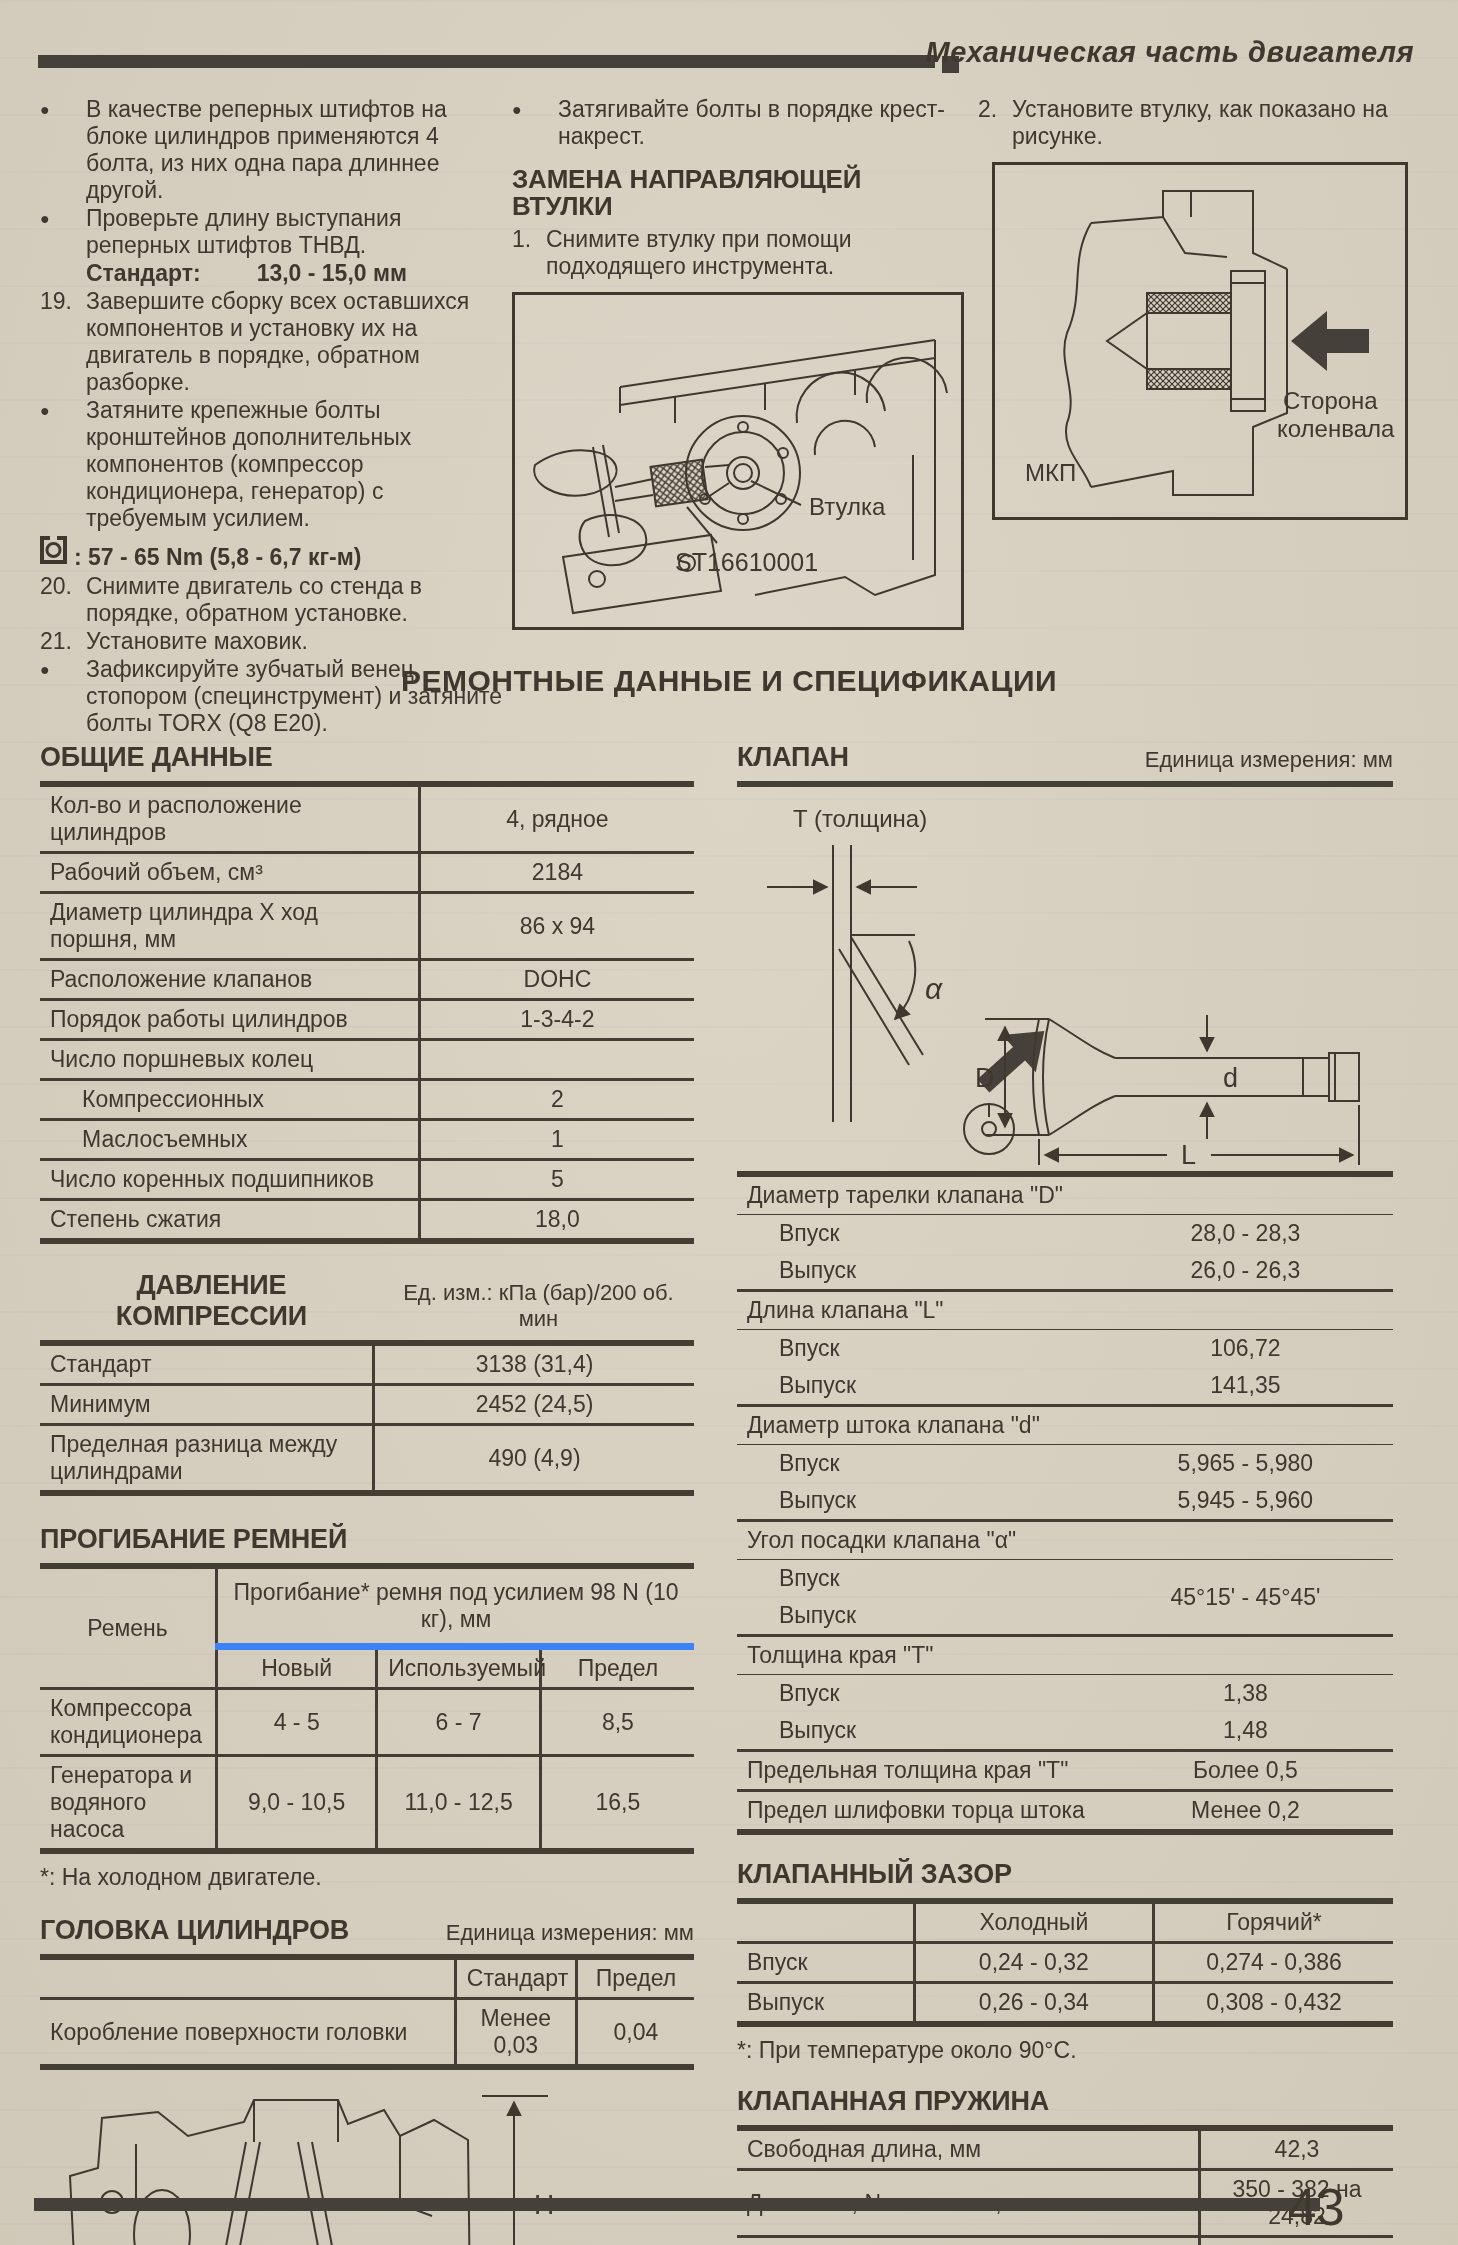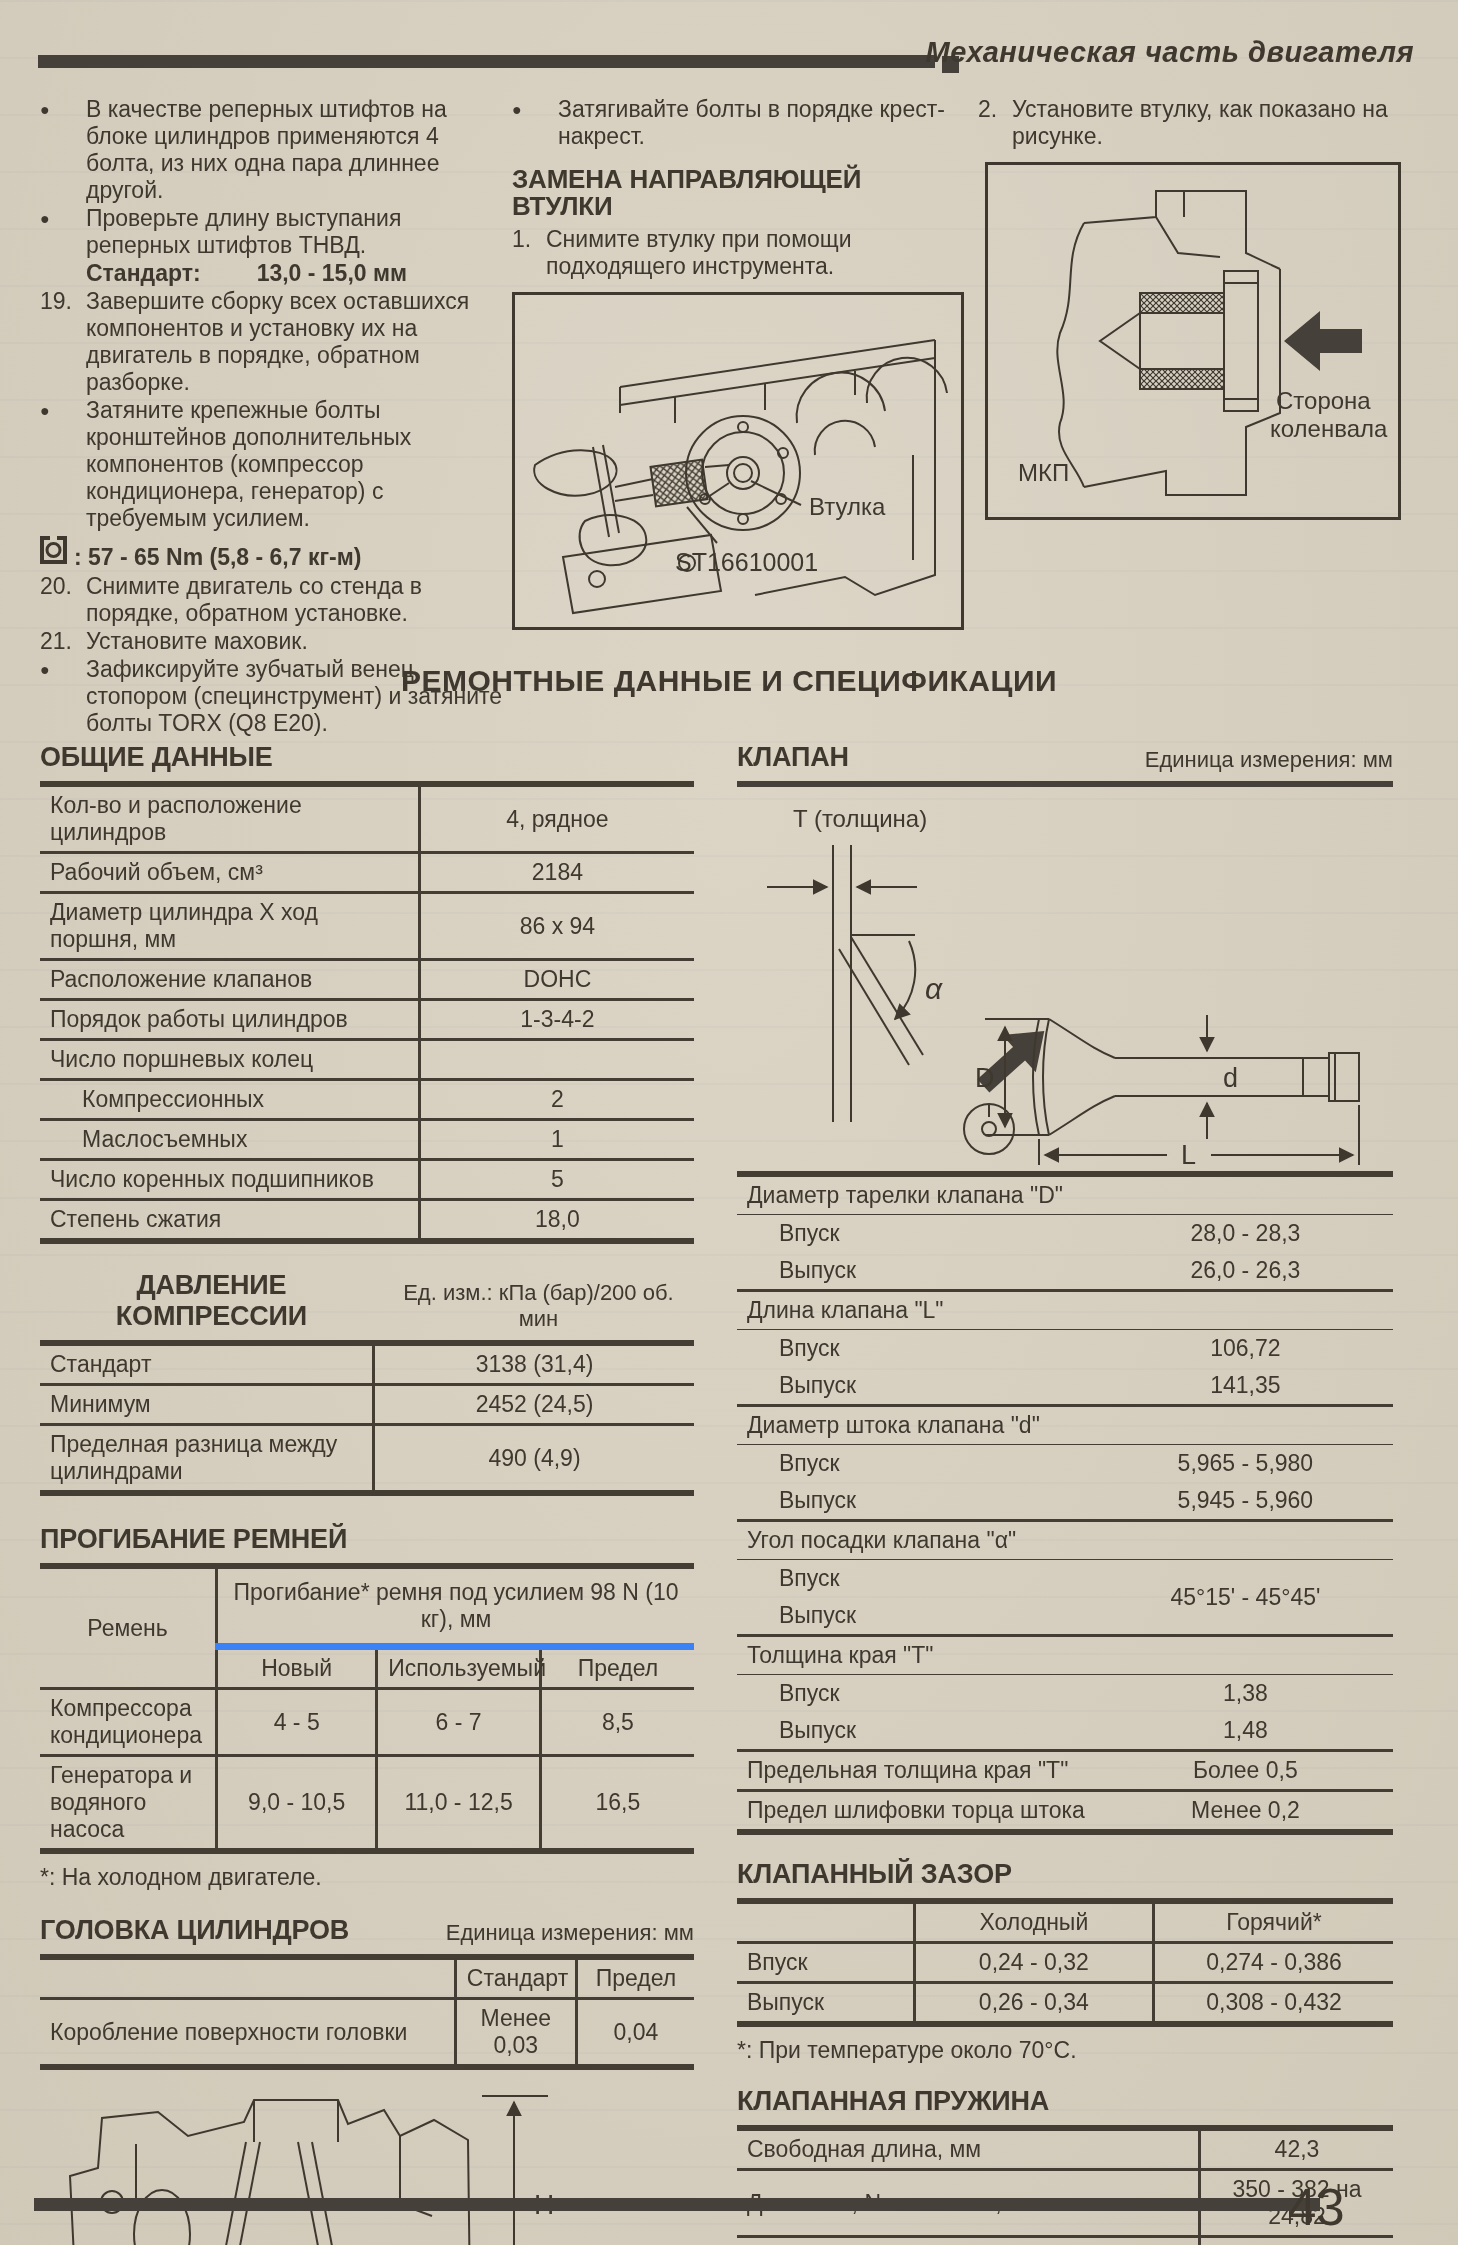--- a/index.html
+++ b/index.html
@@ -181,21 +181,21 @@
       <text x="160" y="276" font-size="25">ST16610001</text>
     </svg>
   </div>
 </div>
 
 <div id="col3" class="abs topcol">
   <div class="li">
     <span class="mk" style="flex-basis:34px">2.</span>
     <span class="tx">Установите втулку, как показано на рисунке.</span>
   </div>
-  <div class="figframe" style="width:410px;height:352px;margin-left:7px">
+  <div class="figframe" style="width:410px;height:352px;margin-left:14px">
     <svg width="410" height="352" viewBox="0 0 410 352">
       <defs>
         <pattern id="kn2" patternUnits="userSpaceOnUse" width="6" height="6">
           <path d="M0,6 L6,0" stroke="#3e382f" stroke-width="1.2"></path>
           <path d="M0,0 L6,6" stroke="#3e382f" stroke-width="1.2"></path>
         </pattern>
       </defs>
 
       <path class="ink" d="M96,58 C74,96 90,128 72,168 C62,198 84,228 72,258 C66,284 88,300 96,322"></path>
       <path class="ink" d="M96,58 L168,52 L168,26 L258,26 L258,88 L292,104"></path>
@@ -543,21 +543,21 @@
       <td class="vl ctr">0,24 - 0,32</td>
       <td class="vl ctr">0,274 - 0,386</td>
     </tr>
     <tr>
       <td>Выпуск</td>
       <td class="vl ctr">0,26 - 0,34</td>
       <td class="vl ctr">0,308 - 0,432</td>
     </tr>
   </tbody>
     </table>
-  <div class="footnote">*: При температуре около 70°C.</div>
+  <div class="footnote">*: При температуре около 90°C.</div>
 
   <div class="sechead" style="margin-top:22px">
       <h2>КЛАПАННАЯ ПРУЖИНА</h2>
     </div>
   <table class="tbl">
     <colgroup>
         <col style="width:70.5%">
         <col style="width:29.5%">
       </colgroup>
     <tbody>

